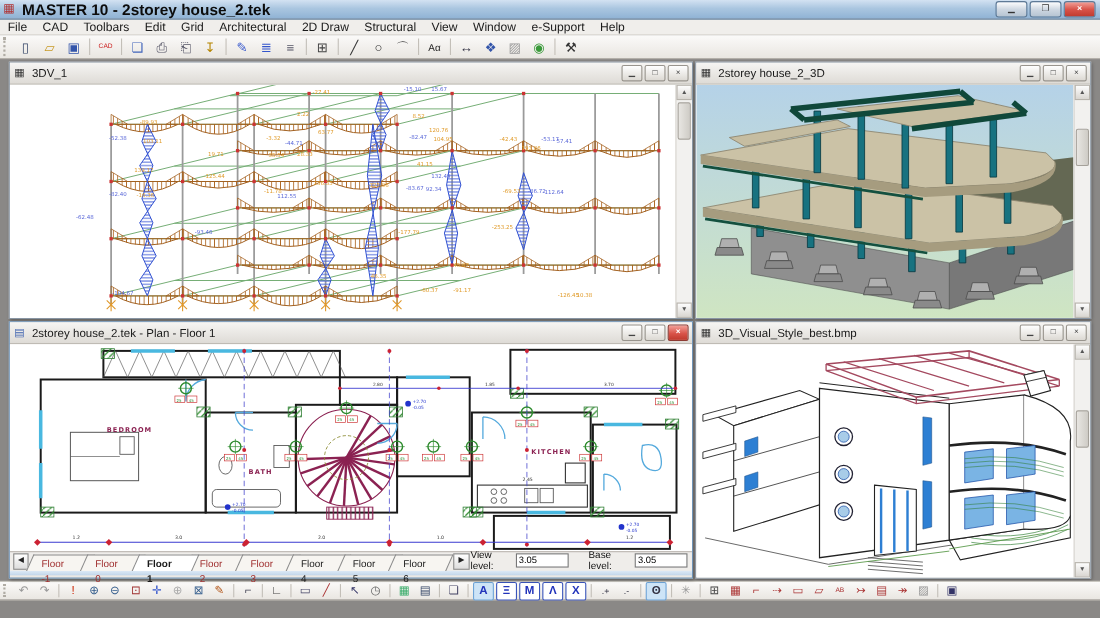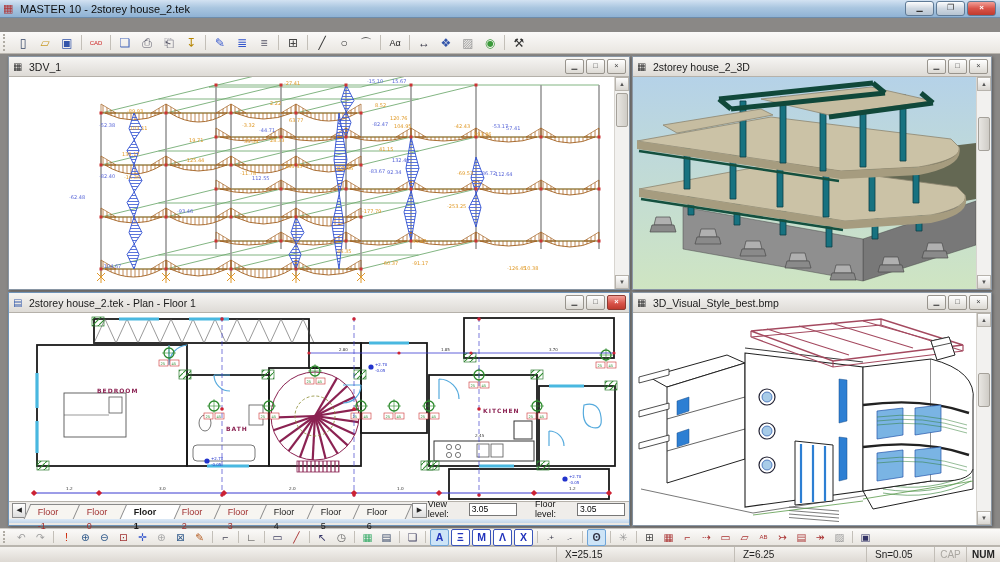--- a/index.html
+++ b/index.html
@@ -3,21 +3,21 @@
 <meta charset="utf-8">
 <style>
   html,body{margin:0;padding:0;background:#555;}
   #app{position:relative;width:1000px;height:562px;font-family:"Liberation Sans","DejaVu Sans",sans-serif;
        background:#8a8886;overflow:hidden;user-select:none;}
   
   #titlebar{position:absolute;left:0;top:0;width:1000px;height:18px;
     background:linear-gradient(#d3e2f2,#aac6e0 45%,#8fb2d4);display:flex;align-items:center;
     border-bottom:1px solid #6d8cab;box-sizing:border-box;}
   #titlebar .appicon{width:13px;height:13px;margin:0 4px 0 3px;font-size:11px;line-height:13px;color:#b03030;}
-  #titlebar .title{font-size:11px;color:#0c0c0c;font-weight:normal;}
+  #titlebar .title{font-size:14px;color:#0c0c0c;font-weight:bold;}
   .winbtns{margin-left:auto;display:flex;gap:2px;padding-right:4px;}
   .wbtn{width:27px;height:13px;border:1px solid #5f7causb;border:1px solid #5f7a96;border-radius:3px;
     background:linear-gradient(#fdfdfd,#cfd8e2 50%,#b6c4d2);font-size:8px;line-height:11px;text-align:center;color:#333;}
   .wbtn.close{background:linear-gradient(#f2a098,#d9544a 50%,#bf3a2e);color:#fff;font-weight:bold;}
   #menubar{position:absolute;left:0;top:18px;width:1000px;height:14px;background:#f0eeeb;
     display:flex;align-items:center;font-size:11px;color:#1a1a1a;border-bottom:1px solid #dcd9d4;box-sizing:border-box;}
   .mitem{padding:0 7px;}
   
   .toolbar{position:absolute;left:0;width:1000px;background:linear-gradient(#fbfaf9,#e9e6e1);
     display:flex;align-items:center;box-sizing:border-box;border-bottom:1px solid #b9b5ae;}
@@ -79,20 +79,34 @@
   <div id="titlebar">
     <span class="appicon">▦</span>
     <span class="title">MASTER 10 - 2storey house_2.tek</span>
     <span class="winbtns">
       <span class="wbtn">▁</span>
       <span class="wbtn">❐</span>
       <span class="wbtn close">×</span>
     </span>
   </div>
 
+  <div id="menubar">
+      <span class="mitem">File</span>
+      <span class="mitem">CAD</span>
+      <span class="mitem">Toolbars</span>
+      <span class="mitem">Edit</span>
+      <span class="mitem">Grid</span>
+      <span class="mitem">Architectural</span>
+      <span class="mitem">2D Draw</span>
+      <span class="mitem">Structural</span>
+      <span class="mitem">View</span>
+      <span class="mitem">Window</span>
+      <span class="mitem">e-Support</span>
+      <span class="mitem">Help</span>
+    </div>
   <div id="toolbar-top" class="toolbar">
       <span class="grip"></span>
       <span class="ticon" style="color: rgb(51, 68, 102);">▯</span>
       <span class="ticon" style="color: rgb(200, 154, 40);">▱</span>
       <span class="ticon" style="color: rgb(51, 85, 170);">▣</span>
       <span class="tsep"></span>
       <span class="ticon" style="color: rgb(204, 34, 34); font-size: 6px;">CAD</span>
       <span class="tsep"></span>
       <span class="ticon" style="color: rgb(68, 102, 187);">❏</span>
       <span class="ticon" style="color: rgb(85, 85, 102);">⎙</span>
@@ -699,21 +713,21 @@
             <span class="ftab red"><span>Floor 3</span></span>
             <span class="ftab"><span>Floor 4</span></span>
             <span class="ftab"><span>Floor 5</span></span>
             <span class="ftab"><span>Floor 6</span></span>
           </span>
         <span class="tabarrow" style="margin-left:10px">▶</span>
         <span class="lvl">
           <span>View level:</span>
           <input value="3.05" style="">
           <span style="width:14px"></span>
-          <span>Floor level:</span>
+          <span>Base level:</span>
           <input value="3.05" style="">
         </span>
       </div>
       <div class="win-footer"></div>
     </div>
 
     <div class="win" style="left:632px;top:238px;width:360px;height:234px;">
       <div class="wtitle">
         <span class="wicon">▦</span>
         <span class="wtext">3D_Visual_Style_best.bmp</span>
@@ -827,21 +841,13 @@
       <span class="ticon" style="color: rgb(170, 51, 51);">▱</span>
       <span class="ticon" style="color: rgb(170, 51, 51); font-size: 6px;">AB</span>
       <span class="ticon" style="color: rgb(170, 51, 51);">↣</span>
       <span class="ticon" style="color: rgb(170, 51, 51);">▤</span>
       <span class="ticon" style="color: rgb(170, 51, 51);">↠</span>
       <span class="ticon" style="color: rgb(153, 153, 153);">▨</span>
       <span class="tsep"></span>
       <span class="ticon" style="color: rgb(51, 51, 102);">▣</span>
     </div>
 
-  <div id="statusbar">
-    <span class="sb-spacer"></span>
-    <span id="sb-x" class="sb-field">X=25.15</span>
-    <span id="sb-z" class="sb-field">Z=6.25</span>
-    <span id="sb-sn" class="sb-field">Sn=0.05</span>
-    <span id="sb-cap" class="sb-field">CAP</span>
-    <span id="sb-num" class="sb-field">NUM</span>
-  </div>
 </div>
 
 </body></html>

